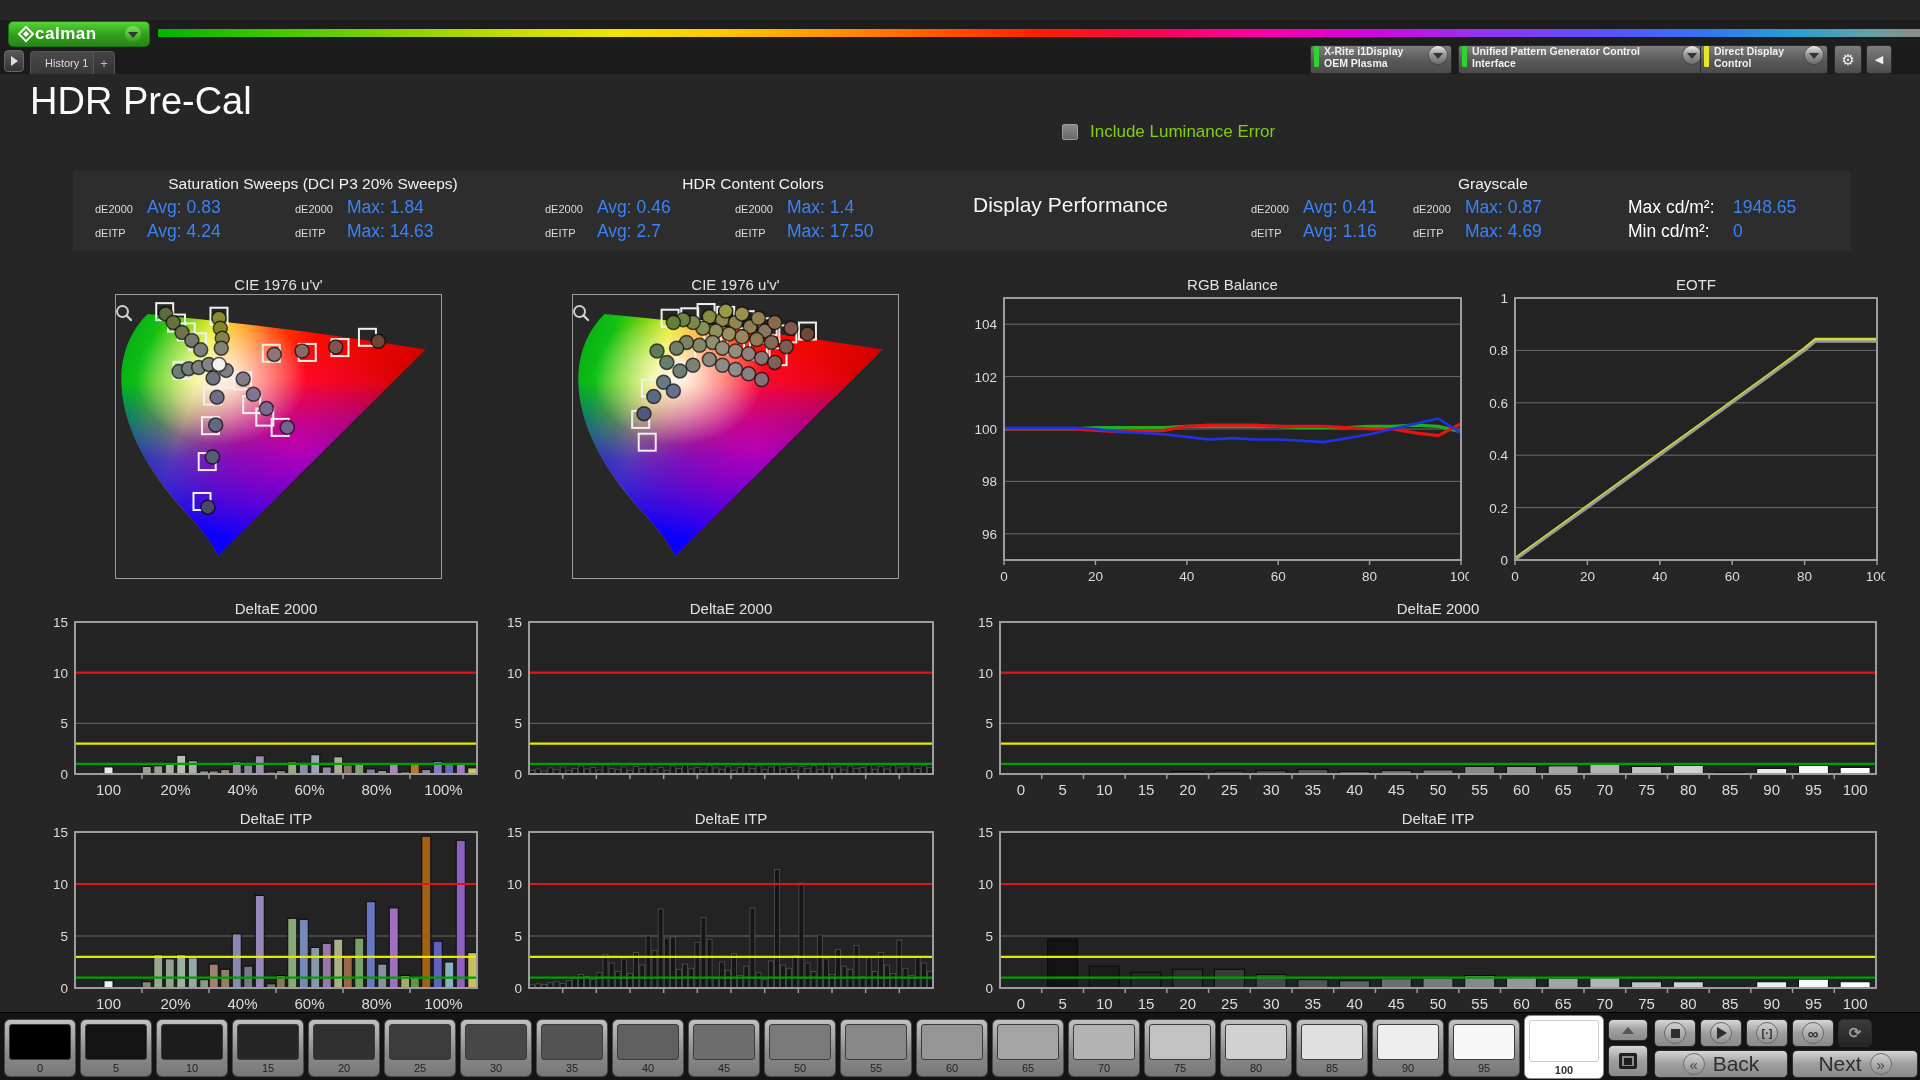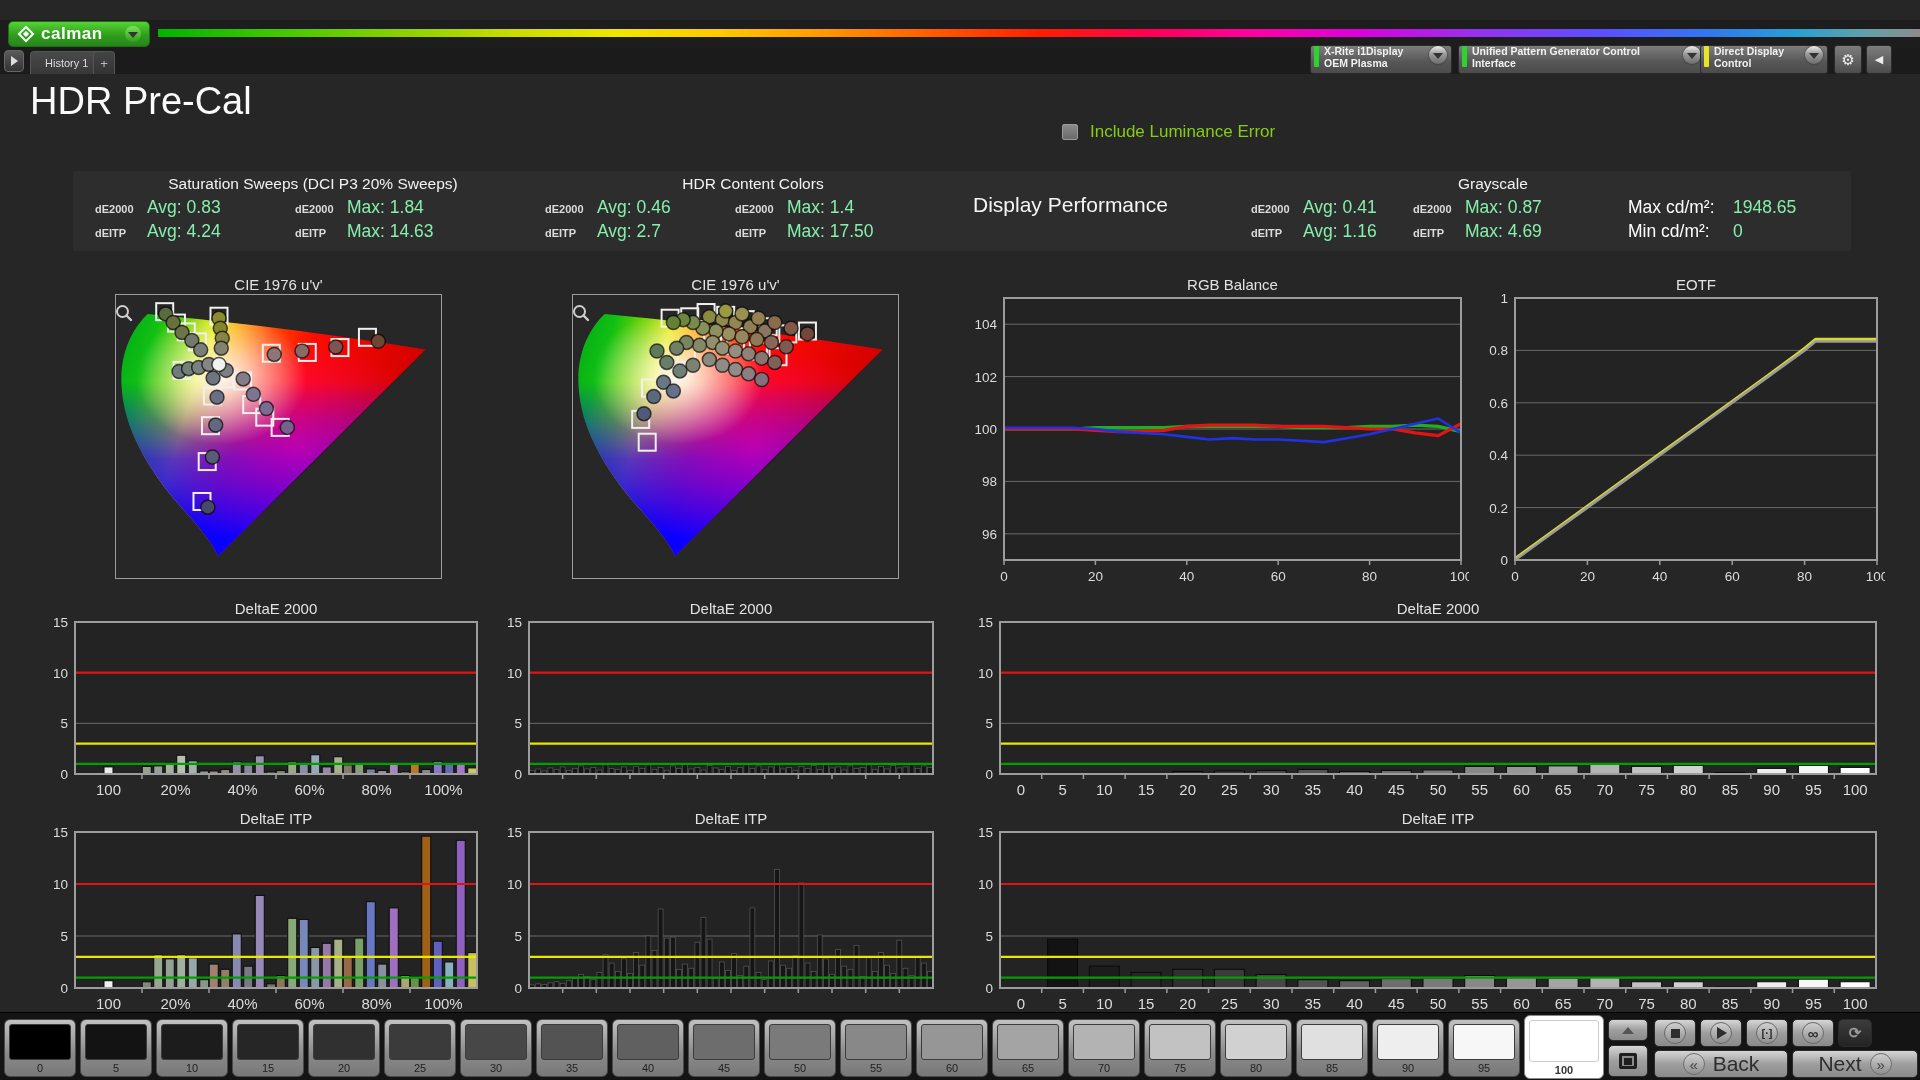--- a/index.html
+++ b/index.html
@@ -15,21 +15,21 @@
   .glyph-min{width:10px;height:1px;background:#333;display:block;margin-top:6px}
   .glyph-max{width:9px;height:9px;border:1px solid #333;display:block}
   .glyph-close{position:relative;width:11px;height:11px;display:block}
   .glyph-close::before,.glyph-close::after{content:"";position:absolute;left:5px;top:0;width:1.5px;height:11px;background:#333}
   .glyph-close::before{transform:rotate(45deg)}.glyph-close::after{transform:rotate(-45deg)}
 
   
   .logo-row{position:absolute;left:0;top:20px;width:1920px;height:28px;background:#1d1d1d}
   .logo-btn{position:absolute;left:8px;top:1px;width:142px;height:26px;border-radius:5px;
     background:linear-gradient(#55d234,#2f9e1c 55%,#27851a);border:1px solid #1c6f12;
-    display:flex;align-items:center;gap:6px;padding:0 8px;cursor:pointer}
+    display:flex;align-items:center;padding:0 8px;cursor:pointer}
   .logo-text{color:#fff;font-size:17px;font-weight:bold;letter-spacing:.5px}
   .logo-dd{margin-left:auto;width:16px;height:16px;border-radius:50%;
     background:linear-gradient(#7ee25f,#2f9e1c);display:flex;align-items:center;justify-content:center}
   .rainbow{position:absolute;left:158px;top:9px;right:0;height:8px;
     background:linear-gradient(90deg,#00b400 0%,#46c800 7%,#8cd200 14%,#c8dc00 20%,#f0e600 26%,
     #ffc800 32%,#ff9600 38%,#ff5a00 44%,#ff1e00 50%,#ff0050 56%,#ff00a0 62%,#dc00dc 68%,
     #9632f0 75%,#5a50ff 82%,#3278f0 88%,#28a0d2 93%,#64a0a8 97%,#8c8c8c 100%)}
 
   
   .tab-row{position:absolute;left:0;top:48px;width:1920px;height:26px;background:#1b1b1b}
@@ -62,22 +62,22 @@
   .lum-label{position:absolute;left:1090px;top:122px;font-size:17px;color:#84cc16}
   .measure-btn{position:absolute;left:1331px;top:99px;width:310px;height:46px;border-radius:3px;
     border:1px solid #b0b0b0;background:linear-gradient(#969696,#585858 45%,#3c3c3c 60%,#303030);
     color:#f5f5f5;font-size:27px;display:flex;align-items:center;justify-content:center;cursor:pointer;
     text-shadow:0 1px 2px rgba(0,0,0,.6)}
 
   
   .stats-panel{position:absolute;left:73px;top:171px;width:1778px;height:80px;background:#2d2d2d;border-radius:2px}
   .stat-head{position:absolute;top:4px;font-size:15.5px;color:#f2f2f2;text-align:center}
   .stat-row{position:absolute;display:flex;align-items:baseline}
-  .de-lab{font-size:11px;font-weight:bold;color:#dcdcdc;width:52px}
-  .de-val{font-size:17.5px;color:#86efac}
+  .de-lab{font-size:11px;font-weight:normal;color:#dcdcdc;width:52px}
+  .de-val{font-size:17.5px;color:#3b82f6}
   .perf-title{position:absolute;left:900px;top:22px;font-size:21px;color:#f5f5f5}
   .lum-lab{font-size:17.5px;color:#fff;width:105px}
 
   
   .chart{position:absolute}
   .chart-title{position:absolute;top:0;height:18px;font-size:15px;color:#e2e2e2;text-align:center}
   .chart svg{position:absolute;top:18px;left:0}
   .coverage{position:absolute;left:0;width:100%;bottom:8px;text-align:center;font-size:16px;color:#f2f2f2;pointer-events:none}
   .zoom-ico{position:absolute;cursor:pointer}
 

